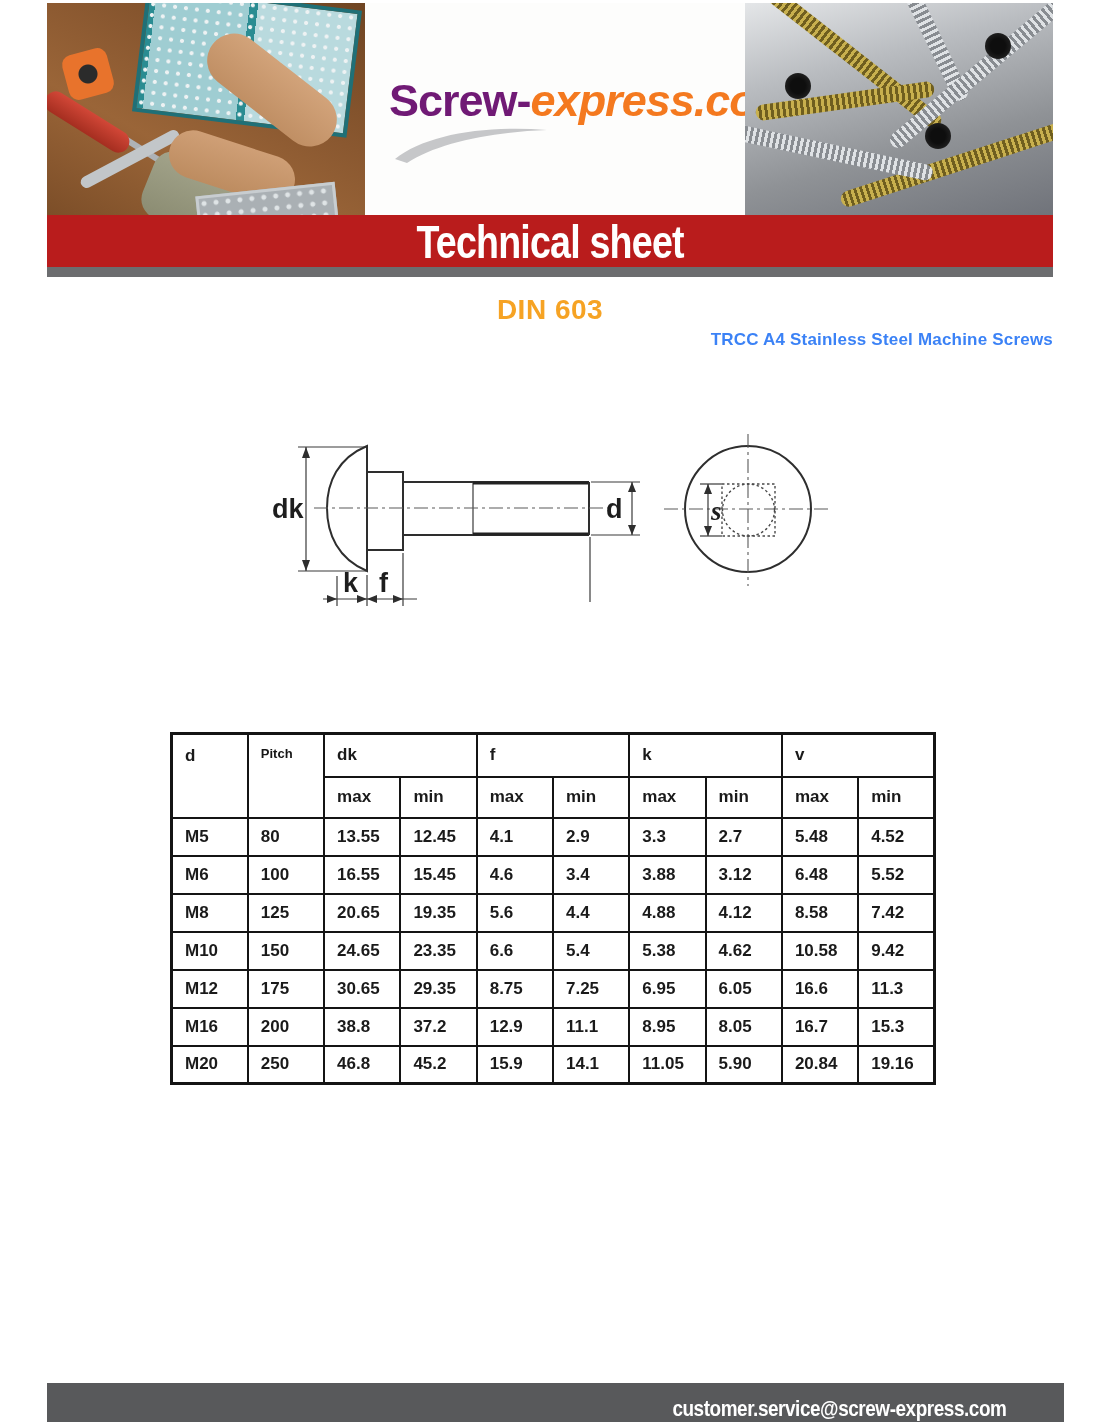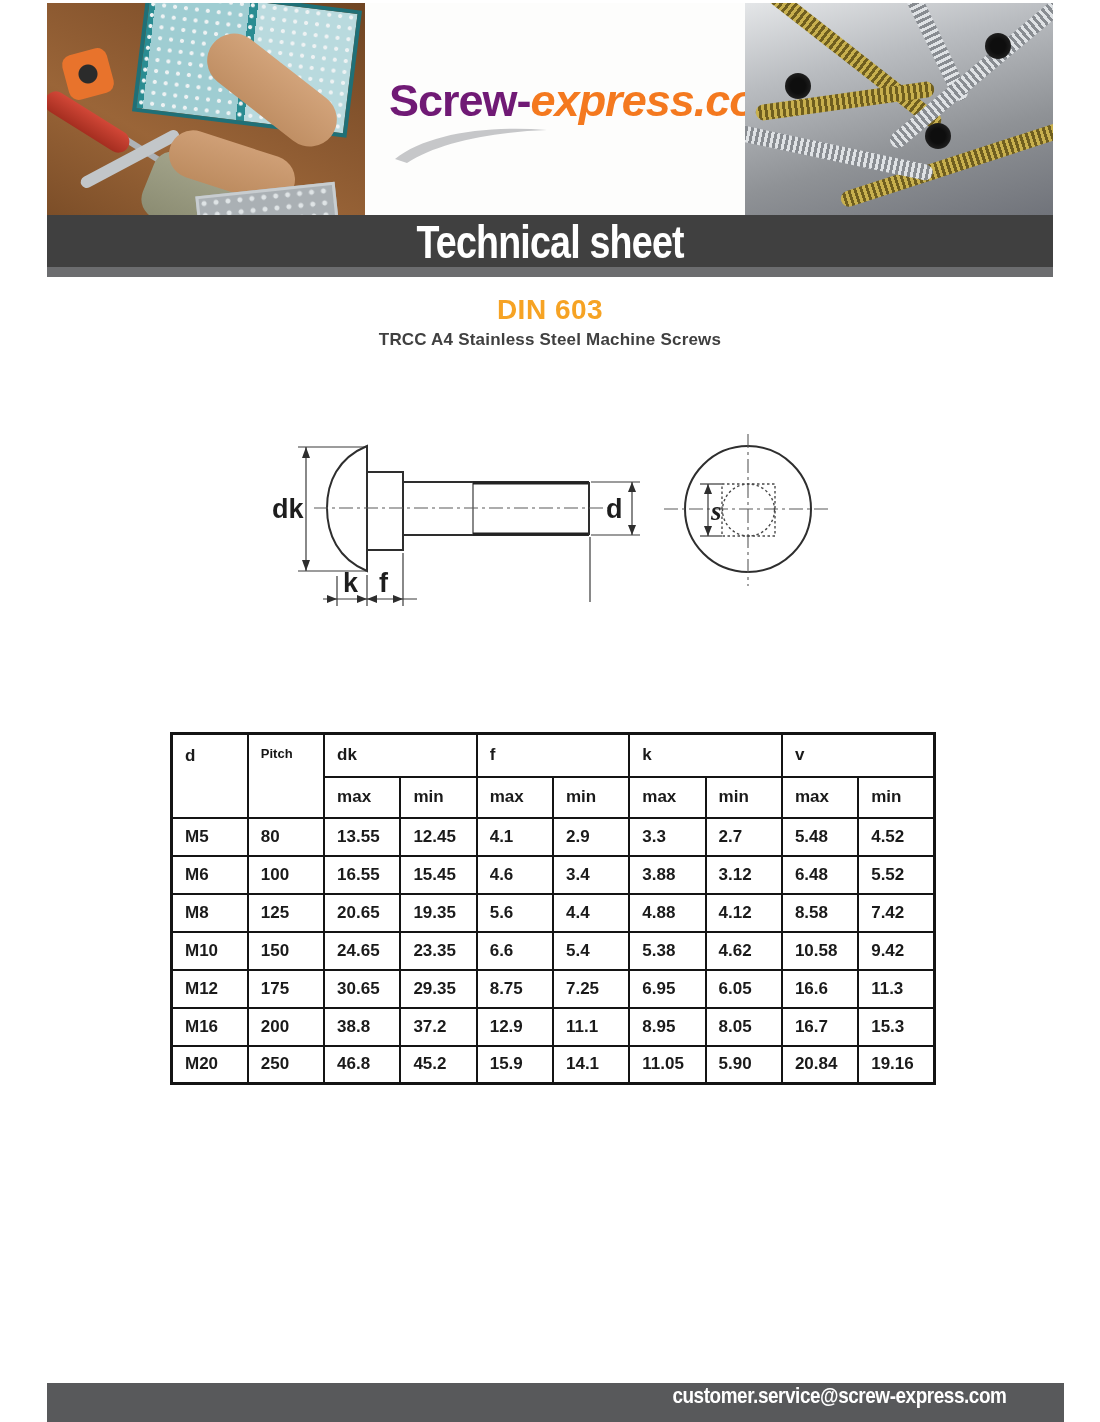--- a/index.html
+++ b/index.html
@@ -37,38 +37,38 @@
     background: linear-gradient(#a3a48b, #8b8c72); transform: rotate(22deg); }
   .parts-tray { position: absolute; left: 150px; top: 186px; width: 140px; height: 40px;
     background: radial-gradient(circle at 5px 5px, #dfe4e6 2px, transparent 3px) 0 0 / 12px 12px, #aab0b4; transform: rotate(-6deg); border: 3px solid #c8cdd0; }
 
   .screw-strip { position: absolute; height: 16px; border-radius: 8px; }
   .strip-silver { background: repeating-linear-gradient(90deg, #dfe2e5 0 3px, #888c91 3px 6px); }
   .strip-brass  { background: repeating-linear-gradient(90deg, #c8b04e 0 3px, #6f5e1f 3px 6px); }
   .screw-head-dark { position: absolute; width: 26px; height: 26px; border-radius: 50%; background: radial-gradient(circle, #0e0e0e 0 40%, #2e2e2e 100%); }
 
   
-  .banner { position: absolute; left: 47px; top: 215px; width: 1006px; height: 52px; background: #404040;
+  .banner { position: absolute; left: 47px; top: 215px; width: 1006px; height: 52px; background: #b91c1c;
     display: flex; align-items: center; justify-content: center; }
   .banner-text { color: #ffffff; font-size: 47px; font-weight: bold; letter-spacing: -1px;
     display: inline-block; transform: scaleX(0.8); transform-origin: center; white-space: nowrap; }
   .banner-shadow { position: absolute; left: 47px; top: 267px; width: 1006px; height: 10px; background: #6c6d6f; }
 
   
   .logo { position: absolute; left: 365px; top: 3px; width: 380px; height: 212px; background: #fdfdfc; }
   .logo-line { position: absolute; left: 24px; top: 72px; white-space: nowrap; font-size: 45px; font-weight: bold; letter-spacing: -1px; }
   .logo-part1 { color: #701a75; }
   .logo-part2 { color: #f4791f; font-style: italic; }
   .logo-swoosh { position: absolute; left: 26px; top: 118px; }
 
   
   .din-title { position: absolute; left: 47px; top: 294px; width: 1006px; text-align: center;
     color: #f6a324; font-size: 28px; font-weight: bold; letter-spacing: 0.5px; }
-  .din-subtitle { position: absolute; left: 47px; top: 330px; width: 1006px; text-align: center;
-    color: #404040; font-size: 17px; font-weight: 600; letter-spacing: 0.2px; }
+  .din-subtitle { position: absolute; left: 47px; top: 330px; width: 1006px; text-align: right;
+    color: #3b82f6; font-size: 17px; font-weight: 600; letter-spacing: 0.2px; }
 
   
   .diagram { position: absolute; left: 270px; top: 420px; width: 580px; height: 200px; }
   .diagram svg { display: block; }
   .dline { stroke: #2e2e2e; stroke-width: 2; fill: none; }
   .dthick { stroke: #222; stroke-width: 3.2; fill: none; }
   .dthin { stroke: #3a3a3a; stroke-width: 1.2; fill: none; }
   .dcenter { stroke: #5a5a5a; stroke-width: 1.1; fill: none; stroke-dasharray: 14 4 3 4; }
   .ddot { stroke: #4a4a4a; stroke-width: 1.4; fill: none; stroke-dasharray: 2.5 2.5; }
   .darrow { fill: #2e2e2e; stroke: none; }
@@ -83,21 +83,21 @@
   .spec-table th, .spec-table td { padding: 0 0 0 12px; text-align: left; color: #1a1a1a;
     font-size: 17px; font-weight: bold; white-space: nowrap; overflow: hidden; }
   .spec-table th.rowspan-cell { vertical-align: top; padding-top: 11px; }
   .spec-table tr.hrow1 th { height: 43px; }
   .spec-table tr.hrow2 th { height: 41px; }
   .spec-table tbody td { height: 38px; }
   .spec-table th.pitch-cell { font-size: 13px; font-weight: 700; color: #161616; }
 
   
   .footer-bar { position: absolute; left: 47px; top: 1383px; width: 1017px; height: 39px; background: #58595b;
-    display: flex; align-items: flex-start; justify-content: flex-end; padding-right: 58px; }
+    display: flex; align-items: flex-end; justify-content: flex-end; padding-right: 58px; }
   .footer-text { color: #ffffff; font-size: 22px; font-weight: bold; letter-spacing: -0.5px;
     display: inline-block; transform: scaleX(0.86); transform-origin: right center; white-space: nowrap; }
 </style>
 </head>
 <body>
 
 <div class="photo photo-left">
   <div class="organizer-box"></div>
   <div class="tape-measure"></div>
   <div class="screwdriver-tip"></div>

